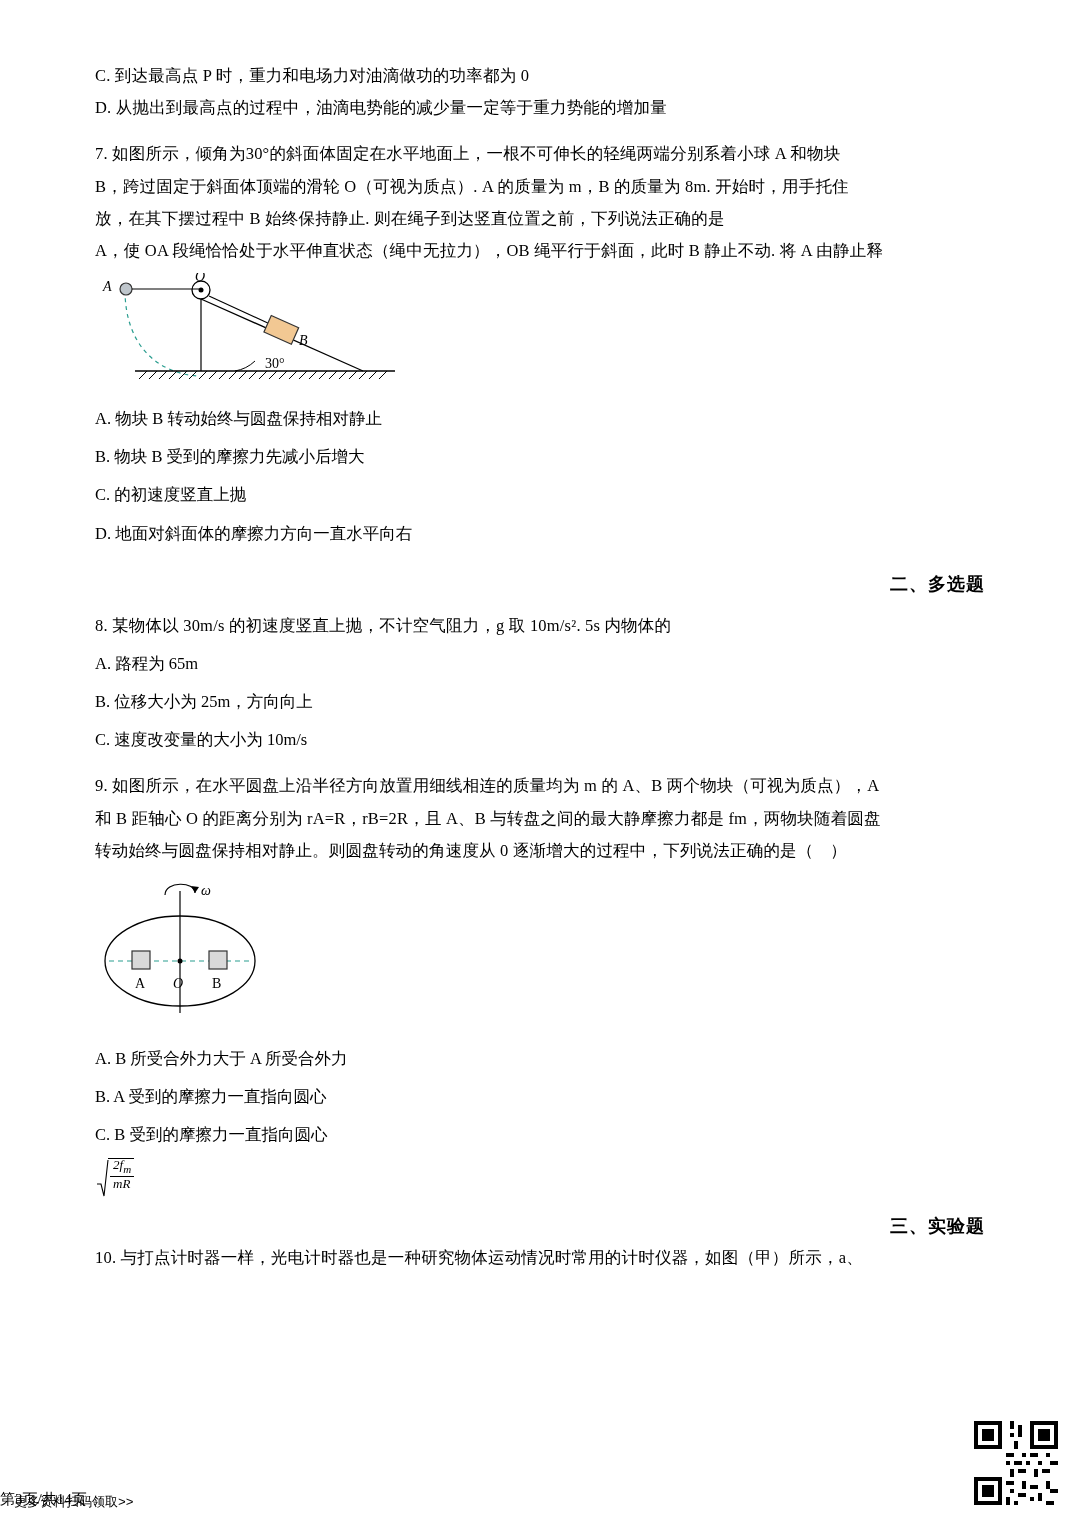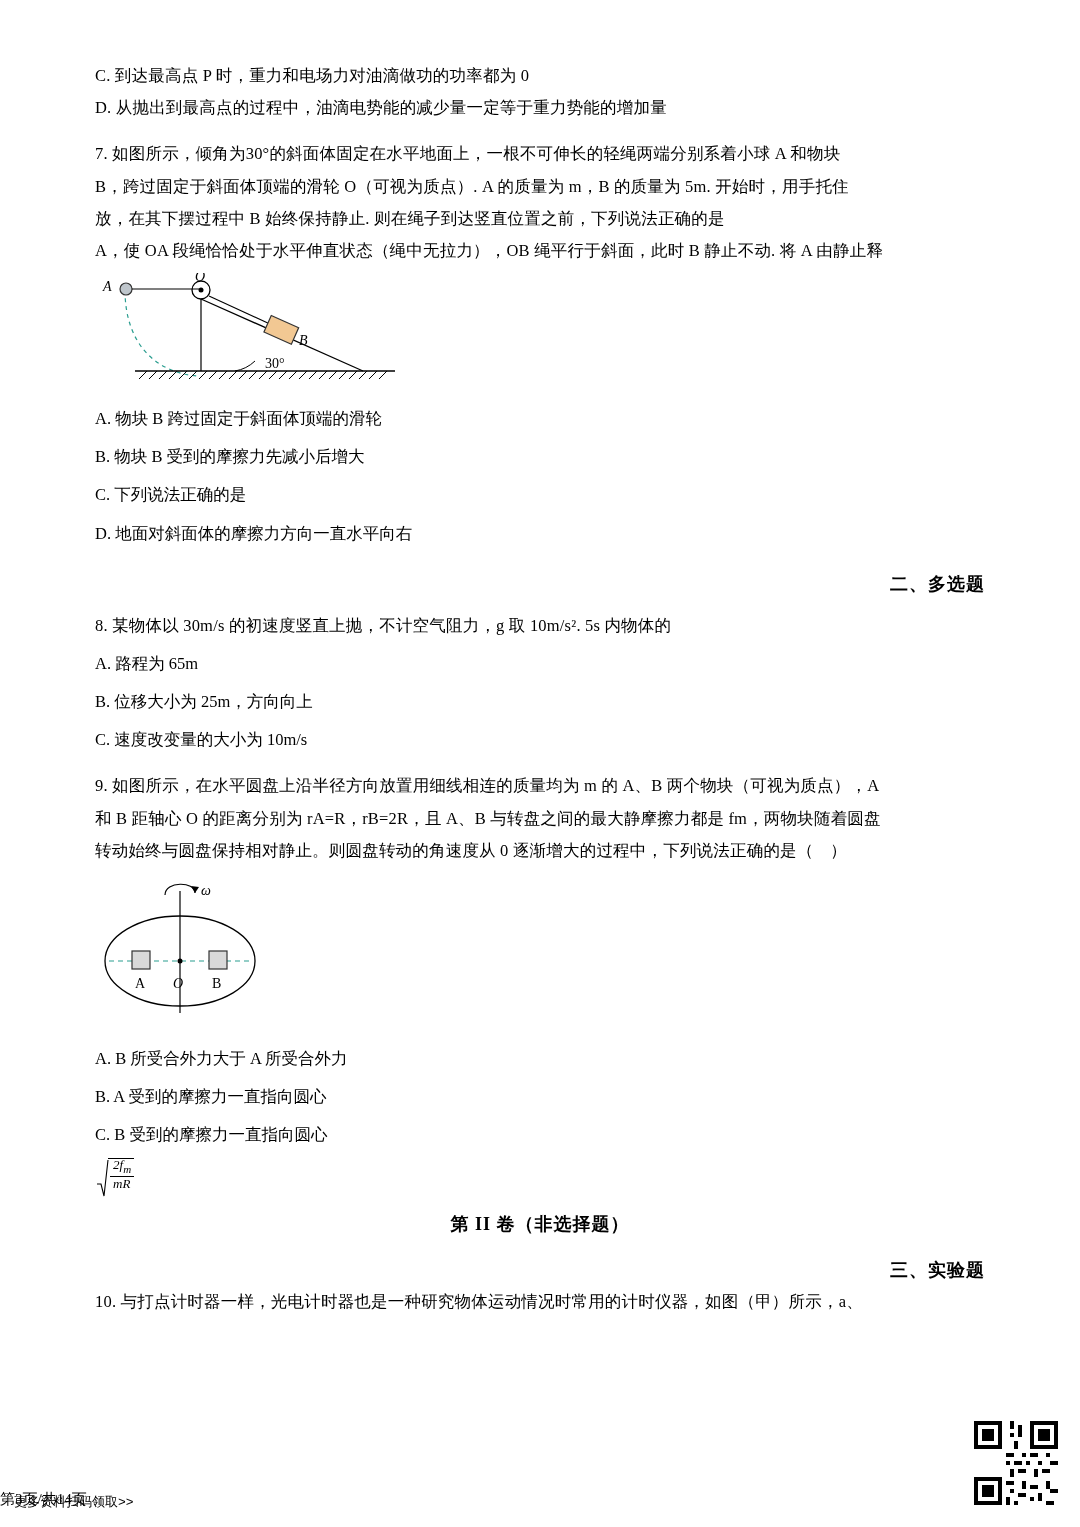--- a/index.html
+++ b/index.html
@@ -111,21 +111,21 @@
 </head>
 <body>
 
 <div class="page">
 
   <div class="line">C. 到达最高点 P 时，重力和电场力对油滴做功的功率都为 0</div>
   <div class="line">D. 从抛出到最高点的过程中，油滴电势能的减少量一定等于重力势能的增加量</div>
 
   <div class="q-block">
     <div class="line">7. 如图所示，倾角为30°的斜面体固定在水平地面上，一根不可伸长的轻绳两端分别系着小球 A 和物块</div>
-    <div class="line">B，跨过固定于斜面体顶端的滑轮 O（可视为质点）. A 的质量为 m，B 的质量为 5m. 开始时，用手托住</div>
+    <div class="line">B，跨过固定于斜面体顶端的滑轮 O（可视为质点）. A 的质量为 m，B 的质量为 8m. 开始时，用手托住</div>
     <div class="line">放，在其下摆过程中 B 始终保持静止. 则在绳子到达竖直位置之前，下列说法正确的是</div>
     <div class="line">A，使 OA 段绳恰恰处于水平伸直状态（绳中无拉力），OB 绳平行于斜面，此时 B 静止不动. 将 A 由静止释</div>
 
     <div class="fig">
       <svg width="340" height="120" viewBox="0 0 340 120">
 
         <path d="M30 17 C 30 70, 60 100, 103 103" fill="none" stroke="#2a9d8f" stroke-width="1.2" stroke-dasharray="4,4"></path>
 
         <circle cx="31" cy="16" r="6" fill="#bfc6cc" stroke="#333" stroke-width="1.2"></circle>
         <text x="8" y="18" font-size="14" font-style="italic" font-family="Liberation Serif, serif">A</text>
@@ -173,23 +173,23 @@
             <line x1="234" y1="106" x2="242" y2="98"></line>
           <line x1="244" y1="106" x2="252" y2="98"></line>
             <line x1="254" y1="106" x2="262" y2="98"></line>
           <line x1="264" y1="106" x2="272" y2="98"></line>
             <line x1="274" y1="106" x2="282" y2="98"></line>
           <line x1="284" y1="106" x2="292" y2="98"></line>
         </g>
       </svg>
     </div>
 
-    <div class="opt">A. 物块 B 跨过固定于斜面体顶端的滑轮</div>
+    <div class="opt">A. 物块 B 转动始终与圆盘保持相对静止</div>
     <div class="opt">B. 物块 B 受到的摩擦力先减小后增大</div>
-    <div class="opt">C. 下列说法正确的是</div>
+    <div class="opt">C. 的初速度竖直上抛</div>
     <div class="opt">D. 地面对斜面体的摩擦力方向一直水平向右</div>
   </div>
 
   <div class="sect-title">二、多选题</div>
 
   <div class="q-block">
     <div class="line">8. 某物体以 30m/s 的初速度竖直上抛，不计空气阻力，g 取 10m/s². 5s 内物体的</div>
     <div class="opt">A. 路程为 65m</div>
     <div class="opt">B. 位移大小为 25m，方向向上</div>
     <div class="opt">C. 速度改变量的大小为 10m/s</div>
@@ -225,21 +225,20 @@
     <div class="opt">A. B 所受合外力大于 A 所受合外力</div>
     <div class="opt">B. A 受到的摩擦力一直指向圆心</div>
     <div class="opt">C. B 受到的摩擦力一直指向圆心</div>
     <div class="opt">
       <span class="sqrt-wrap"><span class="sqrt-sign"><svg width="12" height="40" viewBox="0 0 12 40">
               <path d="M0 26 L4 26 L7 38 L11 2" fill="none" stroke="#000" stroke-width="1.1"></path>
             </svg></span><span class="bar"></span><span class="frac"><span class="num"><span>2f</span><span class="sub">m</span></span><span class="den">mR</span></span></span>
     </div>
   </div>
 
-  <div class="center-title">第 II 卷（非选择题）</div>
 
   <div class="sect-title">三、实验题</div>
 
   <div class="line">10. 与打点计时器一样，光电计时器也是一种研究物体运动情况时常用的计时仪器，如图（甲）所示，a、</div>
 
 </div>
 
 <div class="footer">
   <div class="footer-left">更多资料扫码领取&gt;&gt;</div>
   <div class="footer-center">第3页/共14页</div>

